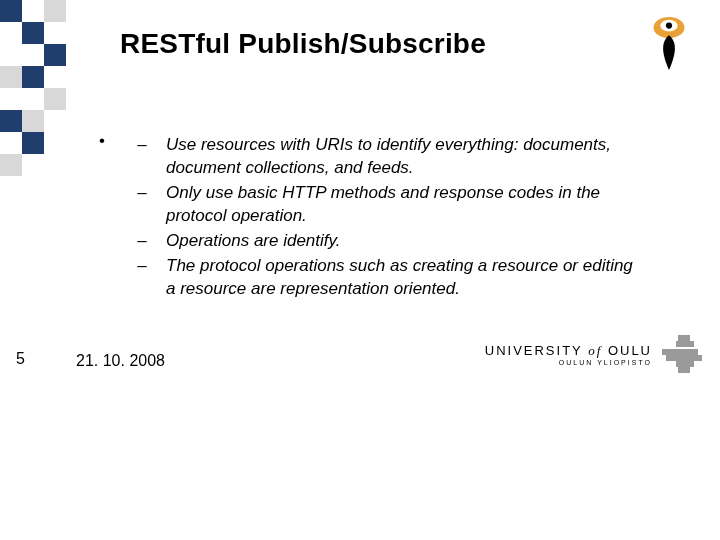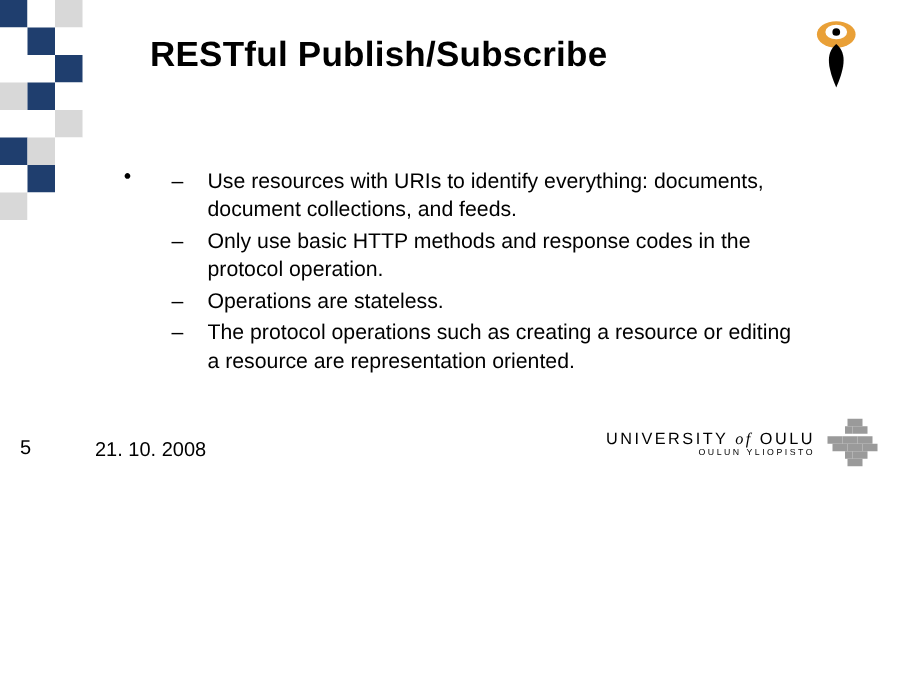--- a/index.html
+++ b/index.html
@@ -11,21 +11,21 @@
   .grey { background: #d8d8d8; }
   .white { background: #fff; }
   .title { position: absolute; top: 28px; left: 120px; font-size: 28px; font-weight: bold; letter-spacing: 0.2px; }
   .body { position: absolute; top: 130px; left: 86px; width: 560px; font-size: 17px; line-height: 1.35; }
   .lvl1 { display: flex; }
   .lvl1 .bullet { width: 32px; flex: 0 0 32px; text-align: center; }
   .lvl1 .text {}
   .sublist { margin-top: 4px; }
   .lvl2 { display: flex; margin-top: 2px; }
   .lvl2 .dash { width: 48px; flex: 0 0 48px; text-align: center; }
-  .pad1 .lvl2 .textwrap { padding-left: 0; }
+  .pad1 .lvl2 .textwrap { padding-left: 0; font-style: italic; }
   .lvl2 .textwrap { flex: 1; }
   .footer-num { position: absolute; left: 16px; bottom: 20px; font-size: 16px; }
   .footer-date { position: absolute; left: 76px; bottom: 18px; font-size: 16px; }
   .logo-top { position: absolute; top: 14px; right: 22px; width: 58px; height: 58px; }
   .logo-bottom { position: absolute; right: 18px; bottom: 12px; width: 260px; height: 42px; display: flex; align-items: center; justify-content: flex-end; gap: 10px; color: #000000; }
   .uni-text { text-align: right; line-height: 1; }
   .uni-main { font-size: 13px; letter-spacing: 2px; font-weight: 400; }
   .uni-main .it { font-style: italic; font-family: Georgia, 'Times New Roman', serif; }
   .uni-sub { font-size: 7px; letter-spacing: 2px; margin-top: 2px; }
   .cross-mark { width: 40px; height: 40px; position: relative; }
@@ -82,21 +82,21 @@
           <div class="lvl2">
             <div class="dash">–</div>
             <div class="textwrap">Use resources with URIs to identify everything: documents, document collections, and feeds.</div>
           </div>
           <div class="lvl2">
             <div class="dash">–</div>
             <div class="textwrap">Only use basic HTTP methods and response codes in the protocol operation.</div>
           </div>
           <div class="lvl2">
             <div class="dash">–</div>
-            <div class="textwrap">Operations are stateless.</div>
+            <div class="textwrap">Operations are identify.</div>
           </div>
           <div class="lvl2">
             <div class="dash">–</div>
             <div class="textwrap"> The protocol operations such as creating a resource or editing a resource are representation oriented.</div>
           </div>
         </div>
       </div>
     </div>
   </div>
 

